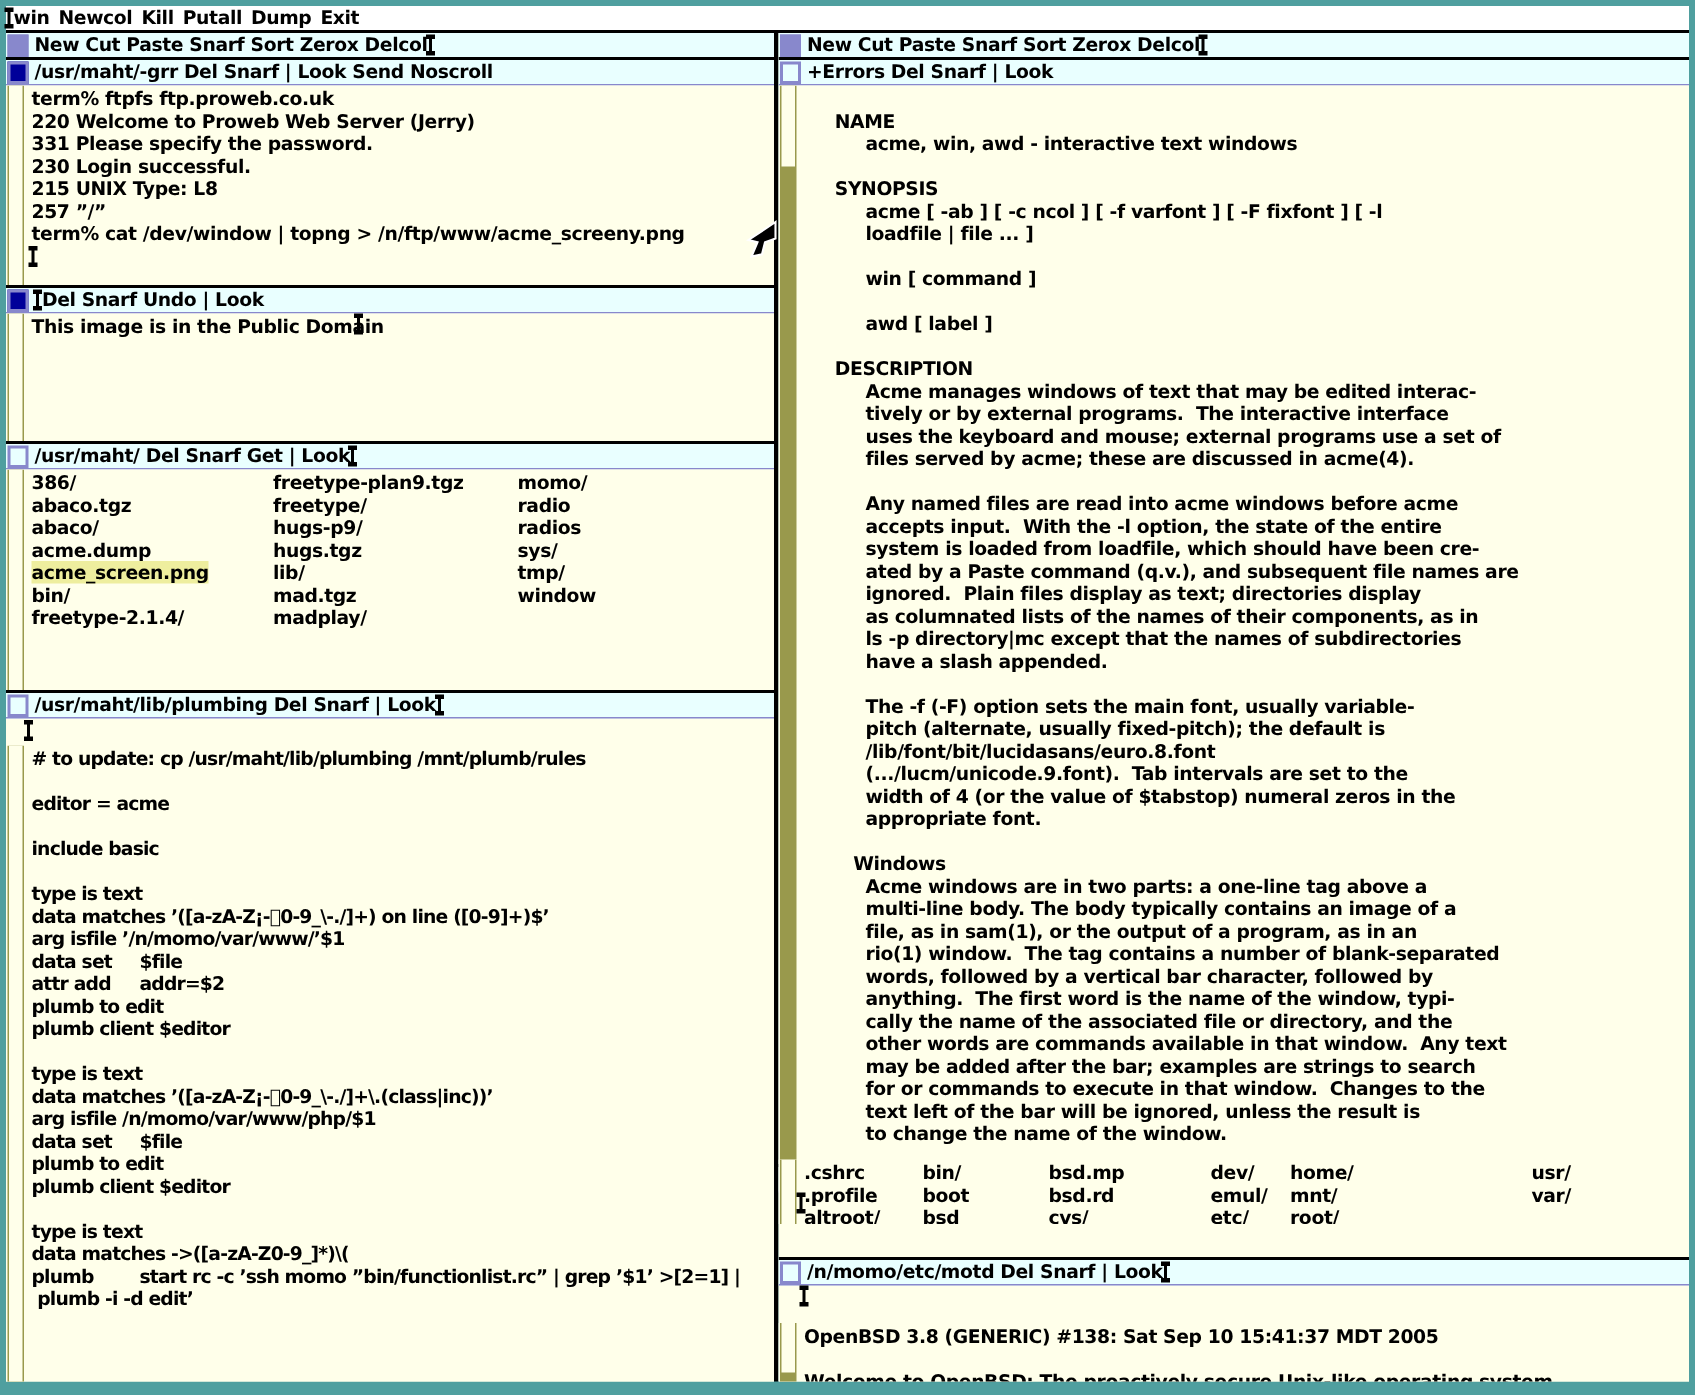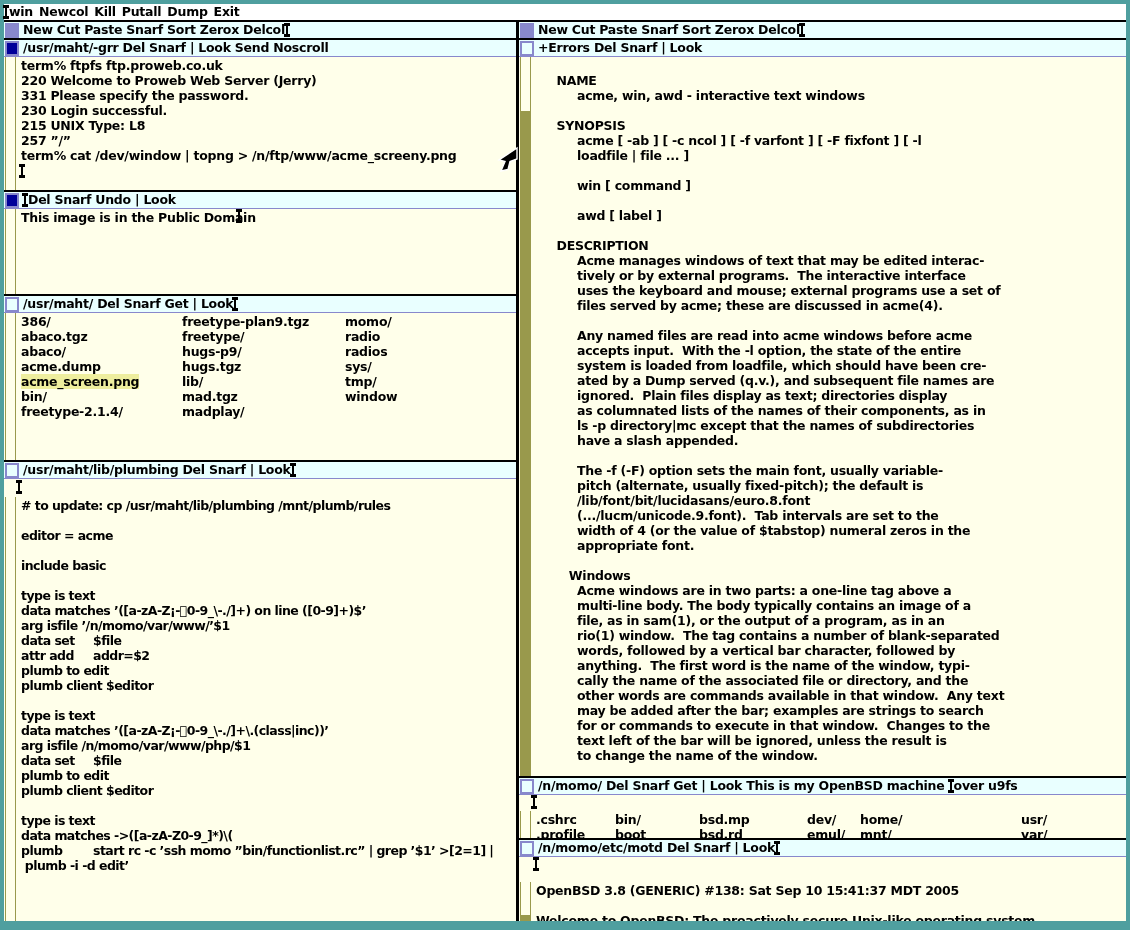--- a/index.html
+++ b/index.html
@@ -192,21 +192,21 @@
           <div class="ln"></div>
           <div class="ln">     DESCRIPTION</div>
           <div class="ln">          Acme manages windows of text that may be edited interac-</div>
           <div class="ln">          tively or by external programs.  The interactive interface</div>
           <div class="ln">          uses the keyboard and mouse; external programs use a set of</div>
           <div class="ln">          files served by acme; these are discussed in acme(4).</div>
           <div class="ln"></div>
           <div class="ln">          Any named files are read into acme windows before acme</div>
           <div class="ln">          accepts input.  With the -l option, the state of the entire</div>
           <div class="ln">          system is loaded from loadfile, which should have been cre-</div>
-          <div class="ln">          ated by a Dump served (q.v.), and subsequent file names are</div>
+          <div class="ln">          ated by a Paste command (q.v.), and subsequent file names are</div>
           <div class="ln">          ignored.  Plain files display as text; directories display</div>
           <div class="ln">          as columnated lists of the names of their components, as in</div>
           <div class="ln">          ls -p directory|mc except that the names of subdirectories</div>
           <div class="ln">          have a slash appended.</div>
           <div class="ln"></div>
           <div class="ln">          The -f (-F) option sets the main font, usually variable-</div>
           <div class="ln">          pitch (alternate, usually fixed-pitch); the default is</div>
           <div class="ln">          /lib/font/bit/lucidasans/euro.8.font</div>
           <div class="ln">          (.../lucm/unicode.9.font).  Tab intervals are set to the</div>
           <div class="ln">          width of 4 (or the value of $tabstop) numeral zeros in the</div>
@@ -225,21 +225,21 @@
           <div class="ln">          for or commands to execute in that window.  Changes to the</div>
           <div class="ln">          text left of the bar will be ignored, unless the result is</div>
           <div class="ln">          to change the name of the window.</div>
         </div>
     </div>
 
     <div class="tag" style="top:754px;">
       <span class="btn"></span>
       <span class="taglabel"><span>/n/momo/ Del Snarf Get | Look This is my OpenBSD machine </span><span class="tick"></span><span>over u9fs</span></span>
     </div>
-    <div class="body" style="top:789px;height:43px;padding-left:20px;">
+    <div class="body" style="top:751px;height:43px;padding-left:20px;">
       <div class="scroll">
           <div class="thumb" style="top:0;height:100%;"></div>
         </div>
       <div class="text">
           <div class="listcol" style="left: 0px;">
             <div class="ln"><span>.cshrc</span></div>
             <div class="ln"><span>.profile</span></div>
             <div class="ln"><span>altroot/</span></div>
           </div>
           <div class="listcol" style="left: 79px;">

